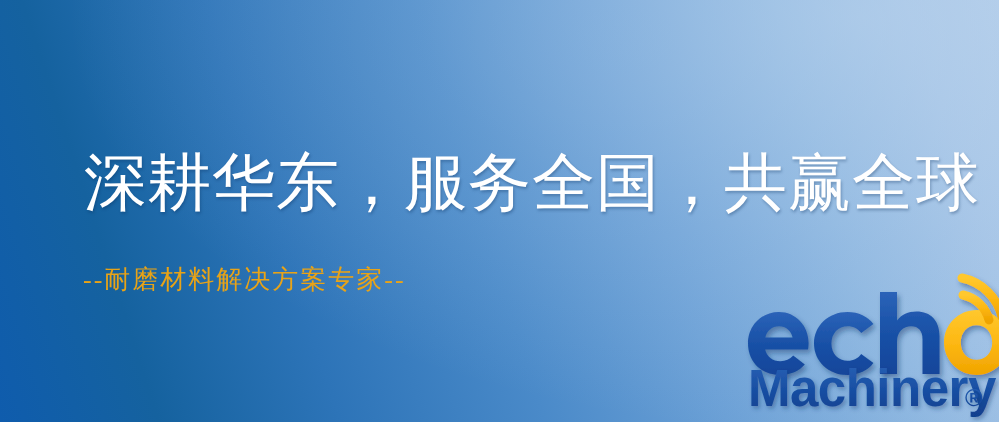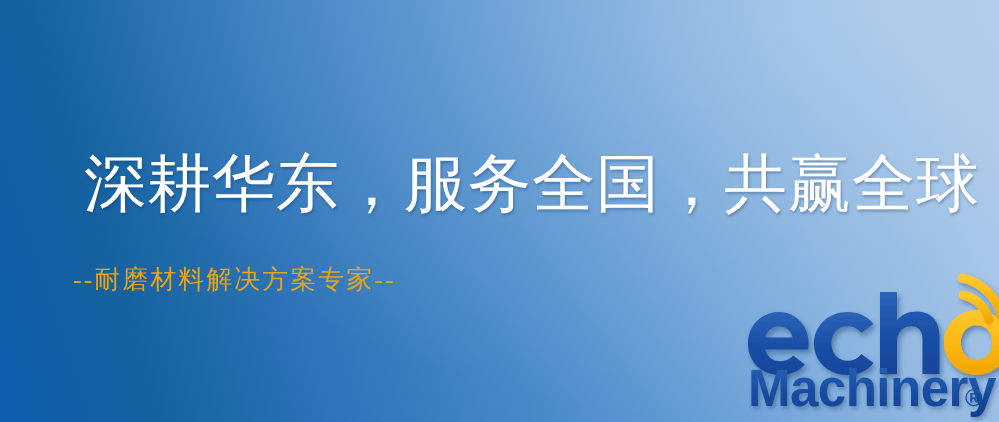--- a/index.html
+++ b/index.html
@@ -45,32 +45,32 @@
     top: 0;
     width: 999px;
     height: 422px;
     z-index: 2;
   }
 
   .headline {
     position: absolute;
     left: 84px;
     top: 152px;
-    font-family: Liberation Sans, sans-serif;
+    font-family: Liberation Serif, serif;
     font-size: 63px;
     line-height: 1.0;
     color: #ffffff;
     letter-spacing: 1px;
     white-space: nowrap;
     text-shadow: 1px 2px 3px rgba(10,45,90,0.33);
   }
 
   .subtitle {
     position: absolute;
-    left: 73px;
+    left: 83px;
     top: 266px;
     font-family: "Liberation Serif", "DejaVu Serif", serif;
     font-size: 26px;
     line-height: 1.1;
     color: #e8a317;
     letter-spacing: 2px;
     white-space: nowrap;
   }
 
   

